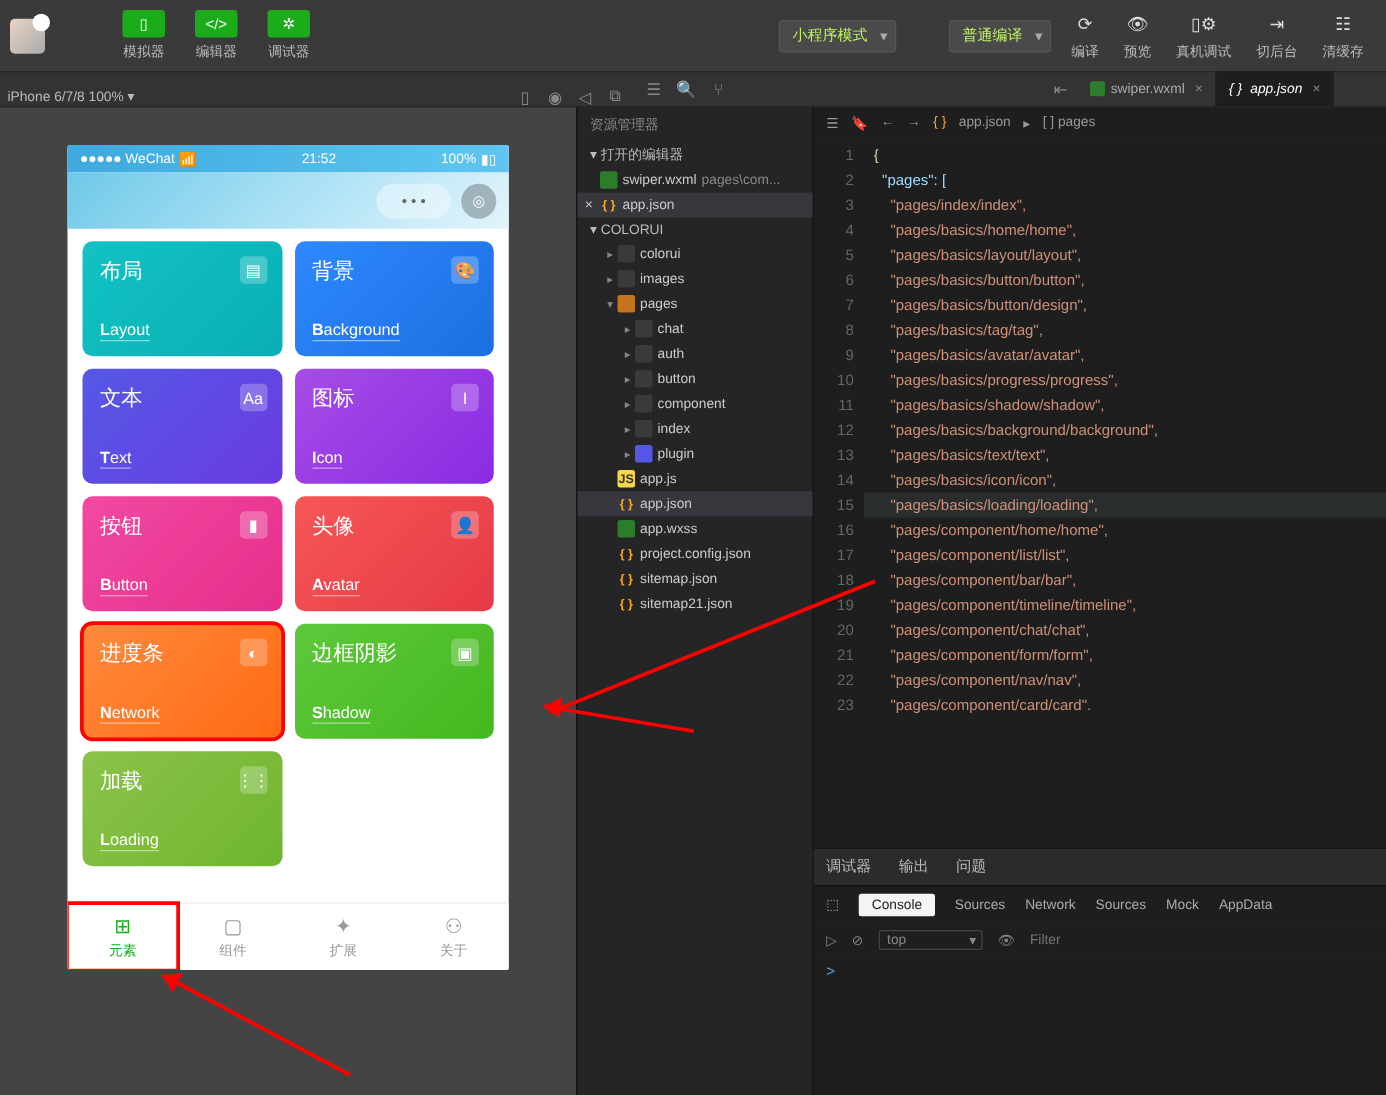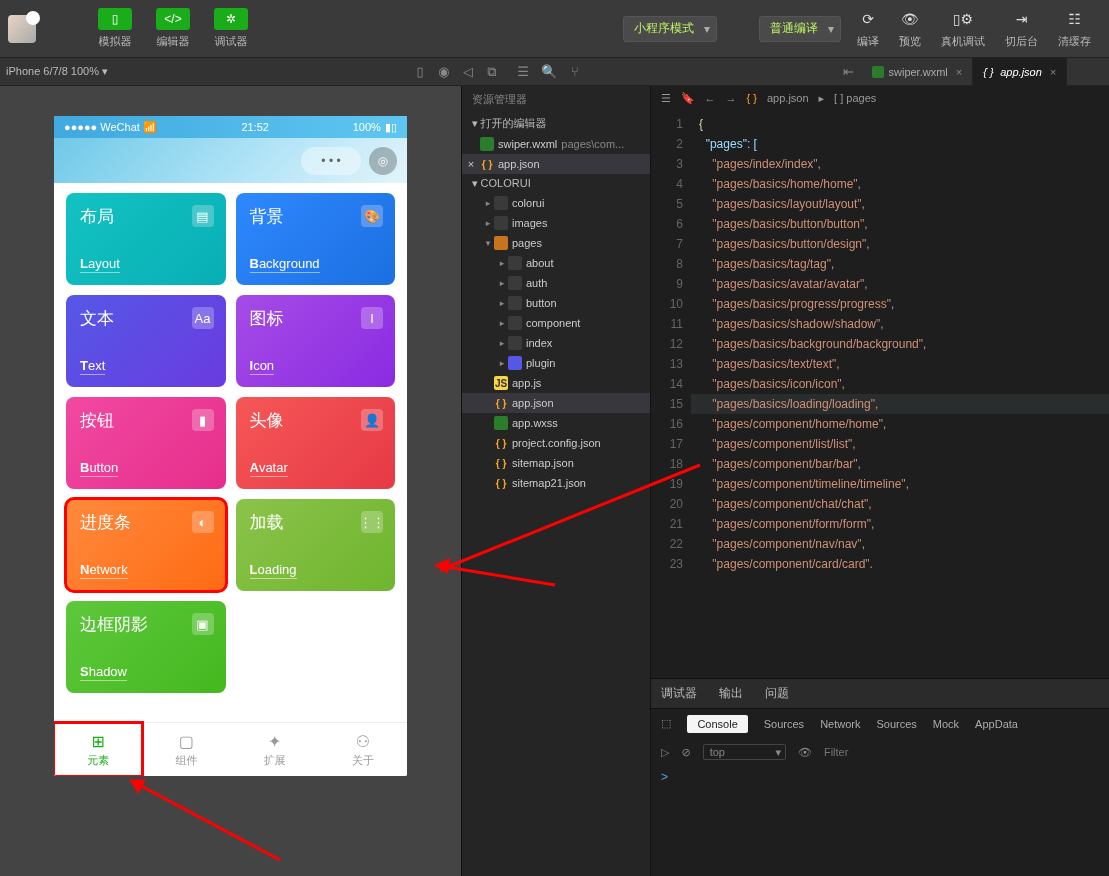--- a/index.html
+++ b/index.html
@@ -13,21 +13,21 @@
 .tb-btn{display:flex;flex-direction:column;align-items:center;justify-content:center;margin:0 12px;color:#bbb;font-size:11px}
 .tb-ico{width:34px;height:22px;background:#1aad19;border-radius:3px;margin-bottom:4px;display:flex;align-items:center;justify-content:center;color:#fff;font-size:12px}
 .tb-sep{flex:1}
 .tb-drop{height:26px;background:#4a4a4a;border:1px solid #555;border-radius:3px;padding:0 22px 0 10px;color:#bef264;font-size:12px;display:flex;align-items:center;margin:0 6px;position:relative}
 .tb-drop::after{content:"▾";position:absolute;right:6px;color:#aaa}
 .tb-right{display:flex;align-items:center}
 .tb-rbtn{display:flex;flex-direction:column;align-items:center;margin:0 10px;color:#bbb;font-size:11px}
 .tb-rico{height:22px;display:flex;align-items:center;justify-content:center;font-size:14px;color:#ddd;margin-bottom:4px}
 
 
-.secbar{height:28px;background:#333;display:flex;align-items:center;border-bottom:1px solid #222}
+.secbar{height:28px;background:#333;display:flex;align-items:flex-end;border-bottom:1px solid #222}
 .secleft{width:510px;display:flex;align-items:center;padding:0 6px;color:#bbb;font-size:11px}
 .secleft .dev{margin-right:auto}
 .secico{width:24px;text-align:center;font-size:13px;color:#888}
 .secmid{flex:1;display:flex;align-items:center}
 .secmid .si{width:26px;text-align:center;color:#888;font-size:13px}
 .tabrow{flex:1;display:flex;align-items:center}
 .ftab{height:28px;display:flex;align-items:center;padding:0 10px;color:#aaa;font-size:11px;border-right:1px solid #222}
 .ftab.active{background:#1e1e1e;color:#fff;font-style:italic}
 .ftab .cl{margin-left:8px;color:#888}
 .fico{width:12px;height:12px;margin-right:5px;display:inline-block}
@@ -241,30 +241,30 @@
               <div class="card c6">
                 <div class="tt">头像</div>
                 <div><span class="sub">Avatar</span></div>
                 <div class="cico">👤</div>
               </div>
               <div class="card c7 redbox">
                 <div class="tt">进度条</div>
                 <div><span class="sub">Network</span></div>
                 <div class="cico">◐</div>
               </div>
+              <div class="card c8">
+                <div class="tt">边框阴影</div>
+                <div><span class="sub">Shadow</span></div>
+                <div class="cico">▣</div>
+              </div>
               <div class="card c9">
                 <div class="tt">加载</div>
                 <div><span class="sub">Loading</span></div>
                 <div class="cico">⋮⋮</div>
               </div>
-              <div class="card c8">
-                <div class="tt">边框阴影</div>
-                <div><span class="sub">Shadow</span></div>
-                <div class="cico">▣</div>
-              </div>
             </div>
         </div>
         <div class="ph-tabbar" id="phtab">
             <div class="tbx active redbox">
               <div class="tbi">⊞</div>
               <div>元素</div>
             </div>
             <div class="tbx">
               <div class="tbi">▢</div>
               <div>组件</div>
@@ -314,21 +314,21 @@
           <div class="ft-item">
             <span class="pad" style="width:20px"></span>
             <span class="ft-arr">▾</span>
             <span class="ft-fico fi-folder2"></span>
             <span>pages</span>
           </div>
           <div class="ft-item">
             <span class="pad" style="width:34px"></span>
             <span class="ft-arr">▸</span>
             <span class="ft-fico fi-folder"></span>
-            <span>about</span>
+            <span>chat</span>
           </div>
           <div class="ft-item">
             <span class="pad" style="width:34px"></span>
             <span class="ft-arr">▸</span>
             <span class="ft-fico fi-folder"></span>
             <span>auth</span>
           </div>
           <div class="ft-item">
             <span class="pad" style="width:34px"></span>
             <span class="ft-arr">▸</span>

